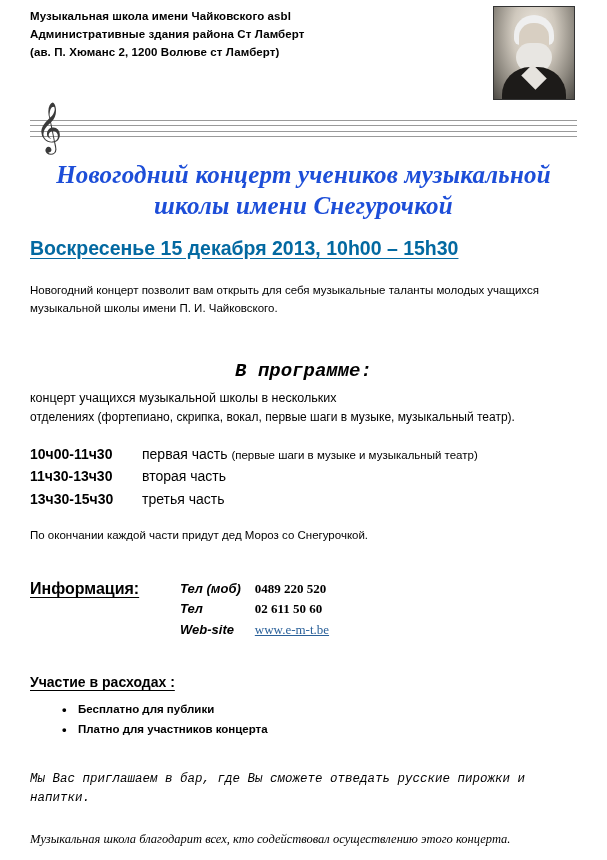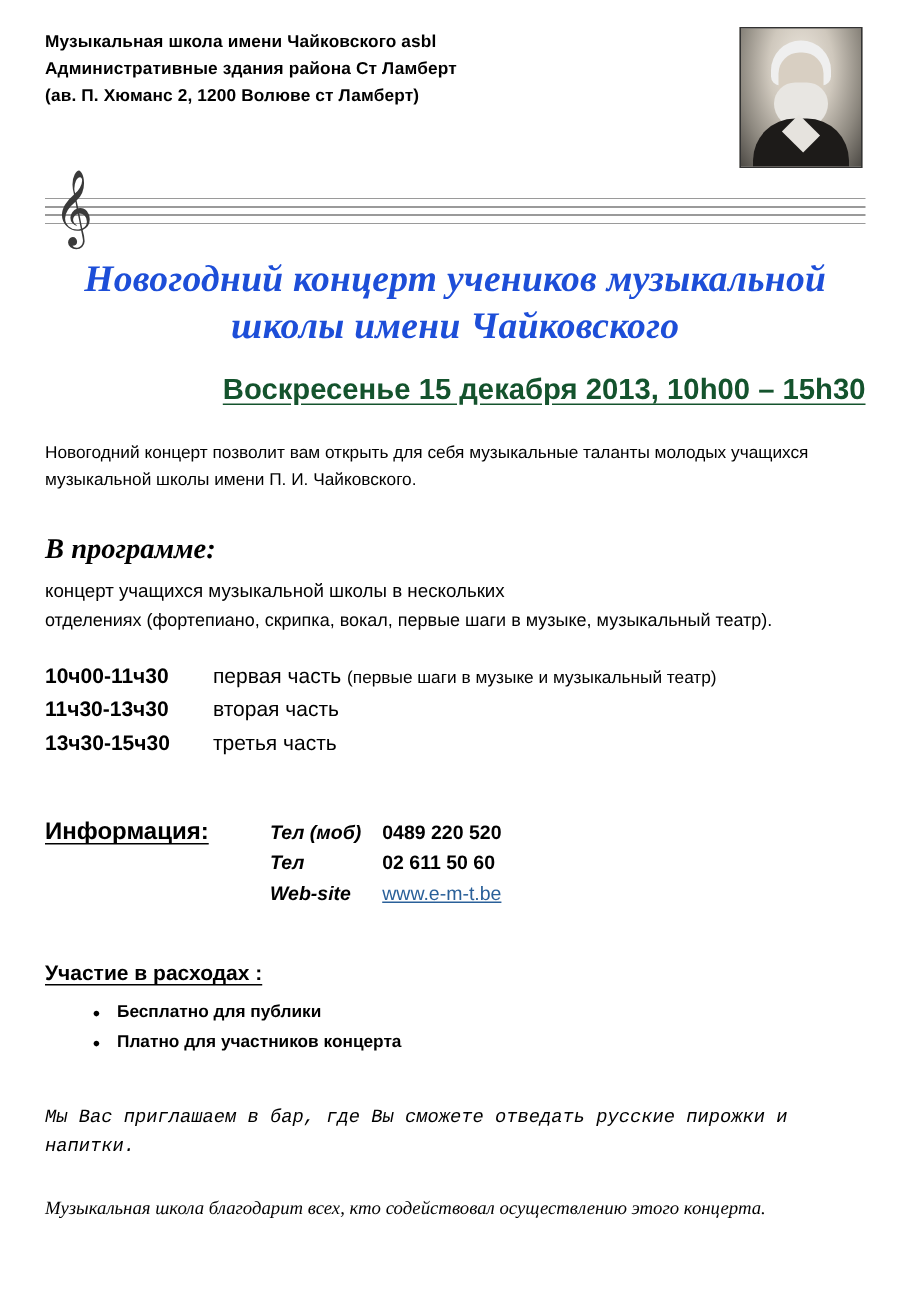--- a/index.html
+++ b/index.html
@@ -13,21 +13,21 @@
     position: relative;
     font-family: "Liberation Sans", sans-serif;
     color: #000000;
     overflow: hidden;
   }
   .page {
     position: relative;
     width: 607px;
     height: 860px;
     box-sizing: border-box;
-    padding: 18px 30px 0 30px;
+    padding: 6px 30px 0 30px;
   }
 
   
   .header {
     display: flex;
     justify-content: space-between;
     align-items: flex-start;
   }
   .header-text {
     padding-top: 2px;
@@ -121,41 +121,42 @@
     color: #1d4ed8;
     font-family: "Liberation Serif", serif;
     font-weight: bold;
     font-style: italic;
     font-size: 25px;
     line-height: 1.22;
     margin-top: 12px;
     letter-spacing: 0.2px;
   }
   .subtitle {
-    text-align: right;
-    color: #14532d;
+    text-align: left;
+    color: #0369a1;
     font-weight: bold;
     font-size: 19.5px;
     margin-top: 16px;
     text-decoration: underline;
     text-underline-offset: 3px;
   }
 
   
   .intro {
     margin-top: 22px;
     font-size: 11.5px;
     line-height: 1.55;
   }
   .section-title {
-    margin-top: 26px;
-    font-family: Liberation Serif, serif;
+    margin-top: 42px;
+    font-family: Liberation Mono, monospace;
     font-style: italic;
     font-weight: bold;
     font-size: 19px;
+    text-align: center;
   }
   .program-desc {
     margin-top: 6px;
     font-size: 12.5px;
     line-height: 1.6;
   }
   .program-desc .small {
     font-size: 12px;
   }
   .schedule {
@@ -206,20 +207,21 @@
   }
   .contact-table td.k {
     font-weight: bold;
     font-style: italic;
     padding-right: 14px;
     white-space: nowrap;
   }
   .contact-table td.v {
     font-weight: bold;
     white-space: nowrap;
+    font-family: Liberation Serif, serif;
   }
   .contact-table td.v a {
     color: #2a6099;
     text-decoration: underline;
     font-weight: normal;
   }
 
   
   .participation-title {
     margin-top: 34px;
@@ -277,21 +279,21 @@
     </div>
   </div>
 
   <div class="staff">
     <div class="lines"></div>
     <div class="clef">𝄞</div>
   </div>
 
   <div class="title">
     <div>Новогодний концерт учеников музыкальной</div>
-    <div>школы имени Чайковского</div>
+    <div>школы имени Снегурочкой</div>
   </div>
 
   <div class="subtitle">Воскресенье 15 декабря 2013, 10h00 – 15h30</div>
 
   <div class="intro">Новогодний концерт позволит вам открыть для себя музыкальные таланты молодых учащихся музыкальной школы имени П. И. Чайковского.</div>
 
   <div class="section-title">В программе:</div>
 
   <div class="program-desc">
     <div>концерт учащихся музыкальной школы  в нескольких</div>
@@ -303,20 +305,21 @@
       <span class="time">10ч00-11ч30</span><span class="part">первая часть</span> <span class="note">(первые шаги в музыке и музыкальный театр)</span>
     </div>
     <div>
       <span class="time">11ч30-13ч30</span><span class="part">вторая часть</span><span class="note"></span>
     </div>
     <div>
       <span class="time">13ч30-15ч30</span><span class="part">третья часть</span><span class="note"></span>
     </div>
   </div>
 
+  <div class="after">По окончании каждой части придут дед Мороз со Снегурочкой.</div>
 
   <div class="contact">
     <div class="contact-label">Информация:</div>
     <table class="contact-table">
       <tbody>
           <tr>
         <td class="k">Тел (моб)</td>
         <td class="v">0489 220 520</td>
       </tr>
       <tr>

